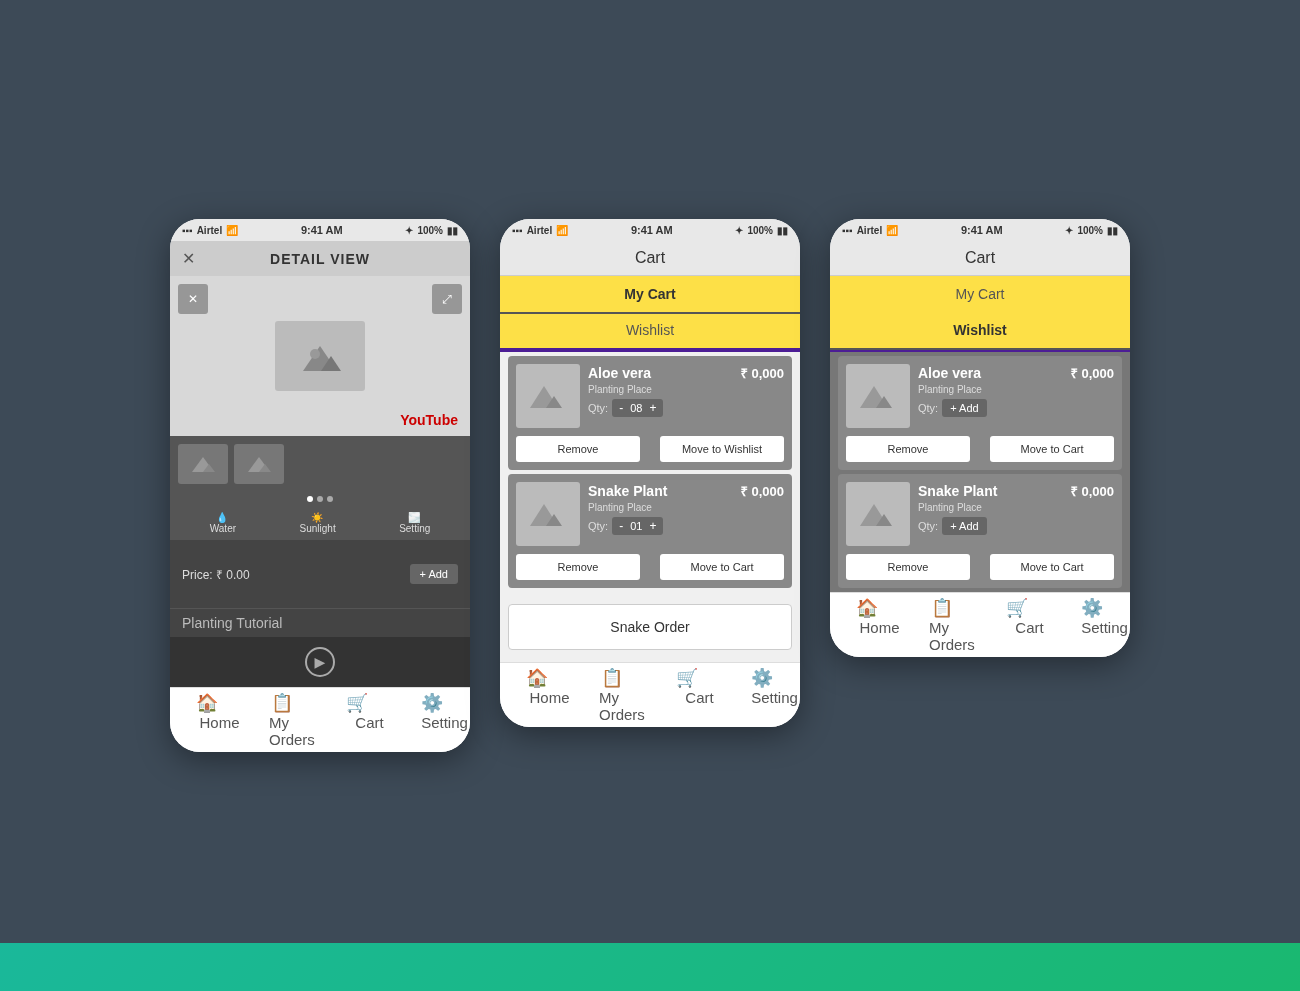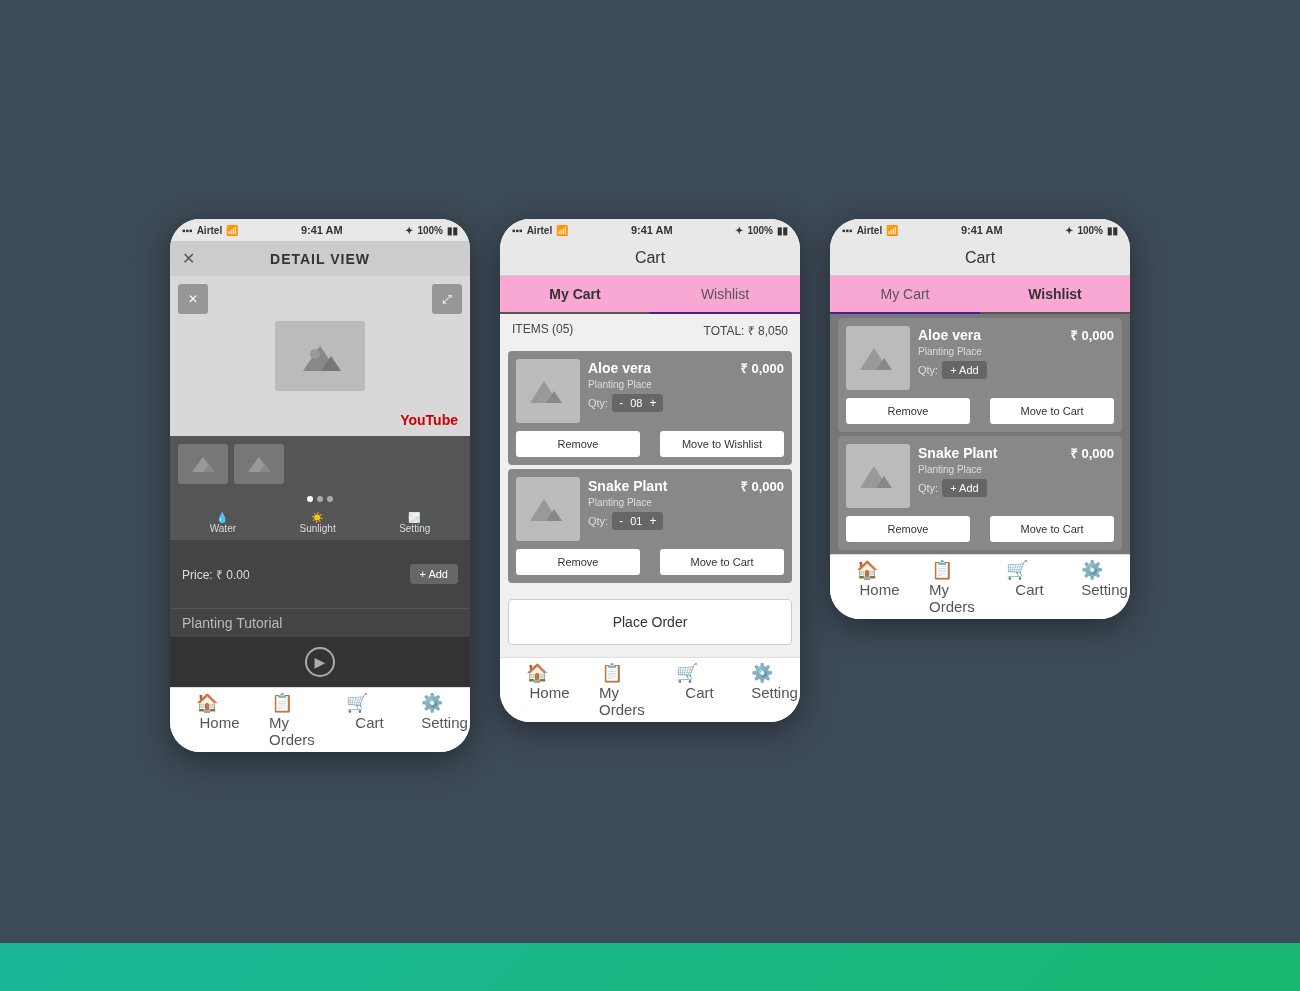--- a/index.html
+++ b/index.html
@@ -60,22 +60,23 @@
       text-align: center;
       padding: 8px 0;
       font-size: 16px;
       font-weight: 400;
       color: #333;
       border-bottom: 1px solid #ccc;
     }
     
     .tabs {
       display: flex;
-      background: #f9a8d4;
-      border-bottom: 2px solid #4c1d95;
+      background: #fde047;
+      border-bottom: 4px solid #4c1d95;
+      flex-direction: column;
     }
     .tab {
       flex: 1;
       text-align: center;
       padding: 10px 0;
       font-size: 14px;
       color: #555;
       cursor: pointer;
       border-bottom: 2px solid transparent;
       margin-bottom: -2px;
@@ -555,24 +556,20 @@
 
     <div class="nav-bar">
       <span>Cart</span>
     </div>
 
     <div class="tabs">
       <div class="tab active">My Cart</div>
       <div class="tab">Wishlist</div>
     </div>
 
-    <div class="cart-summary">
-      <span>ITEMS (05)</span>
-      <span>TOTAL:  ₹ 8,050</span>
-    </div>
 
     <div class="cart-content">
 
       <div class="cart-item">
         <div class="cart-item-row">
           <div class="item-image">
             <svg width="40" height="32" viewBox="0 0 40 32">
               <polygon points="2,28 16,6 30,28" fill="#999"></polygon>
               <polygon points="18,28 26,16 34,28" fill="#888"></polygon>
             </svg>
@@ -624,21 +621,21 @@
           </div>
         </div>
         <div class="item-actions">
           <button class="item-btn">Remove</button>
           <button class="item-btn">Move to Cart</button>
         </div>
       </div>
     </div>
 
     <div class="place-order-section">
-      <button class="place-order-btn">Place Order</button>
+      <button class="place-order-btn">Snake Order</button>
     </div>
 
     <div class="bottom-nav">
       <div class="nav-item">
         <span class="nav-icon">🏠</span>
         <span class="nav-label">Home</span>
       </div>
       <div class="nav-item">
         <span class="nav-icon">📋</span>
         <span class="nav-label">My Orders</span>

